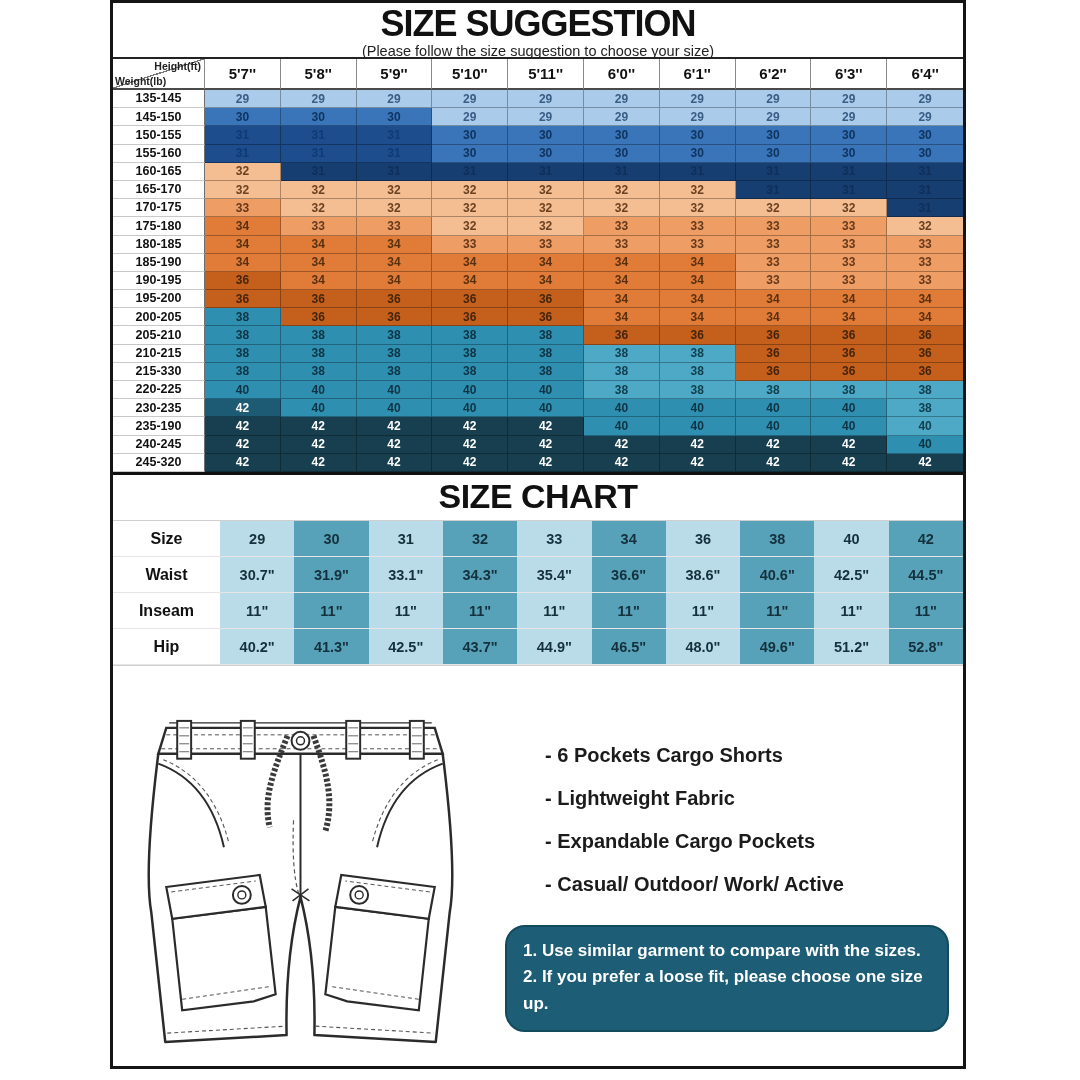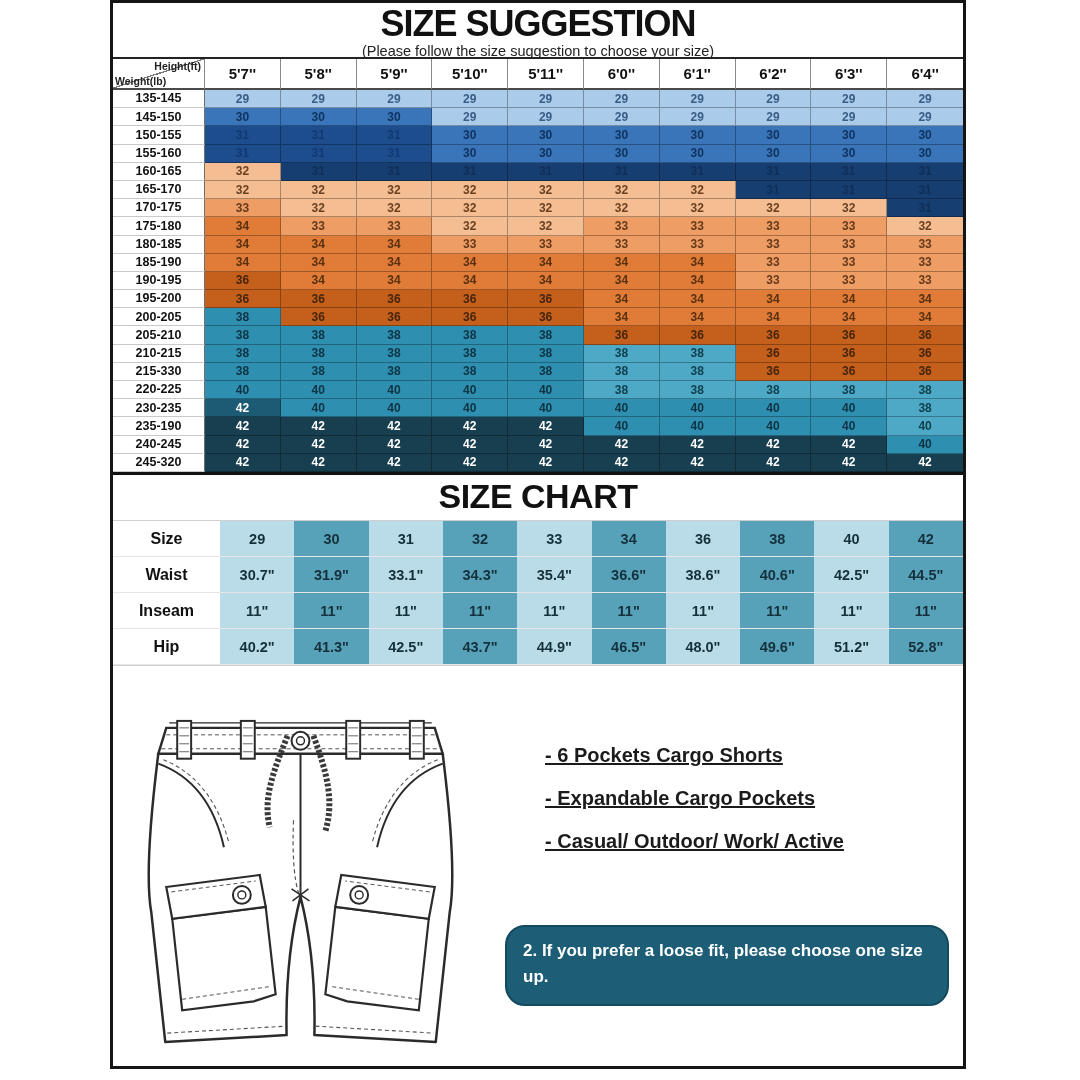--- a/index.html
+++ b/index.html
@@ -28,21 +28,21 @@
   .sc-title{position:absolute;left:0;top:474px;width:100%;text-align:center;font-size:34px;font-weight:700;letter-spacing:-0.5px;color:#111;}
   .sizechart{position:absolute;left:0;top:517px;width:850px;display:grid;
     grid-template-columns:107px repeat(10,1fr);grid-template-rows:repeat(4,36px);
     border-top:1px solid #cfcfcf;border-bottom:1px solid #cfcfcf;}
   .sc-cell{display:flex;align-items:center;justify-content:center;font-size:14.5px;font-weight:600;
     color:#14303c;border-bottom:1px solid #e6e6e6;}
   .sc-label{background:#fff;color:#111;font-weight:700;font-size:16px;}
   
   .shorts{position:absolute;left:20px;top:703px;width:335px;height:348px;}
   .features{position:absolute;left:432px;top:742px;display:flex;flex-direction:column;gap:23px;}
-  .feature-item{font-size:20px;font-weight:700;color:#1b1b1b;line-height:1;text-decoration:underline;}
+  .feature-item{font-size:20px;font-weight:700;color:#1b1b1b;line-height:1;}
   .reco{position:absolute;left:392px;top:922px;width:444px;background:#1d5e76;border:2px solid #124a5e;
     border-radius:20px;padding:11px 16px 13px 16px;box-sizing:border-box;color:#fff;}
   .reco-title{font-size:19.5px;font-weight:700;margin-bottom:5px;}
   .reco-item{font-size:17px;font-weight:600;line-height:1.55;}
 </style>
 </head>
 <body>
 
 <div class="frame">
 
@@ -406,21 +406,23 @@
     <circle cx="224" cy="190" r="4" fill="none" stroke="#2b2b2b" stroke-width="1.4"></circle>
 
     <path d="M156 184 L174 196 M157 196 L173 184" stroke="#2b2b2b" stroke-width="1.6"></path>
     <path d="M31 329 L150 322" stroke="#555" stroke-width="1.1" stroke-dasharray="4 3"></path>
     <path d="M180 322 L299 329" stroke="#555" stroke-width="1.1" stroke-dasharray="4 3"></path>
   </svg>
 
   <div class="features">
 
   <div class="feature-item">- 6 Pockets Cargo Shorts</div>
+      <div class="feature-item">- Lightweight Fabric</div>
       <div class="feature-item">- Expandable Cargo Pockets</div>
       <div class="feature-item">- Casual/ Outdoor/ Work/ Active</div>
     </div>
 
   <div class="reco">
+    <div class="reco-item">1. Use similar garment to compare with the sizes.</div>
     <div class="reco-item">2. If you prefer a loose fit, please choose one size up.</div>
   </div>
 
 </div>
 
 </body></html>

